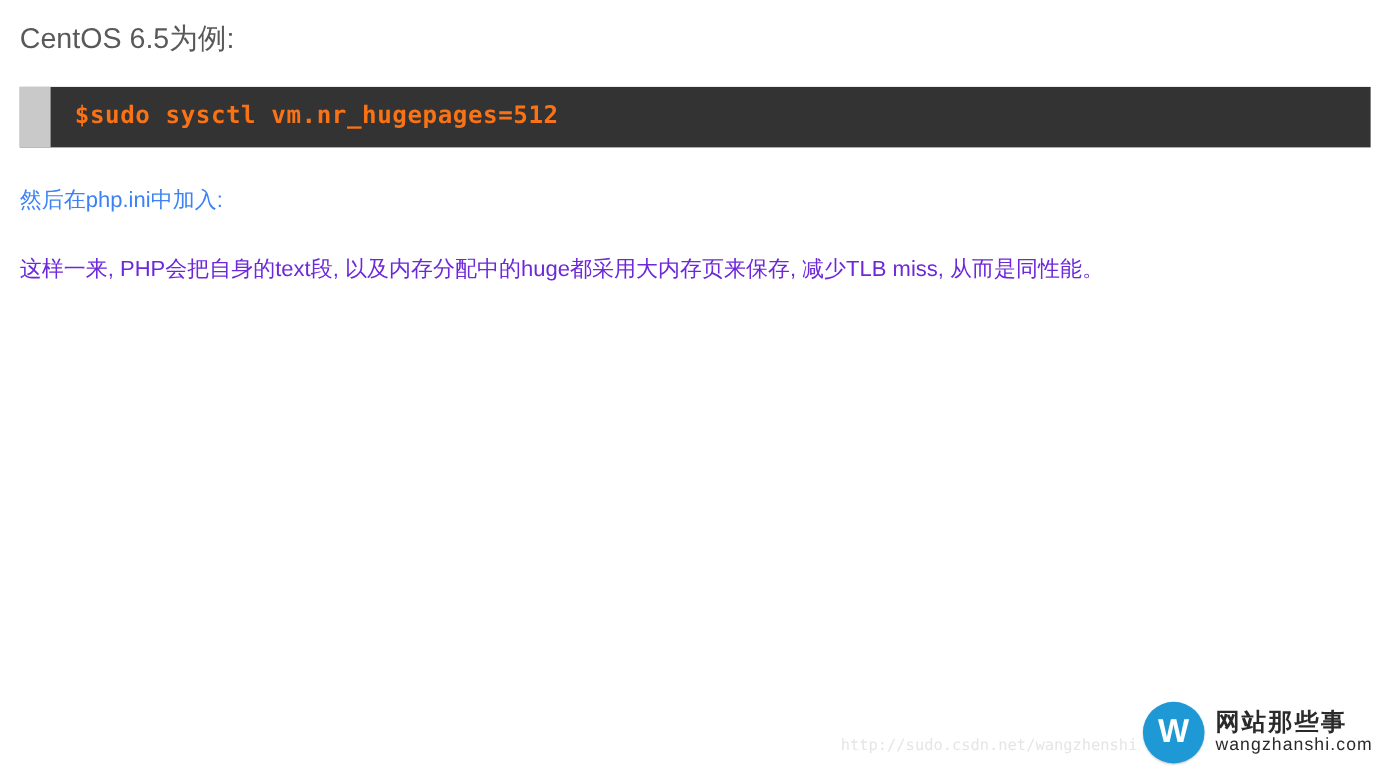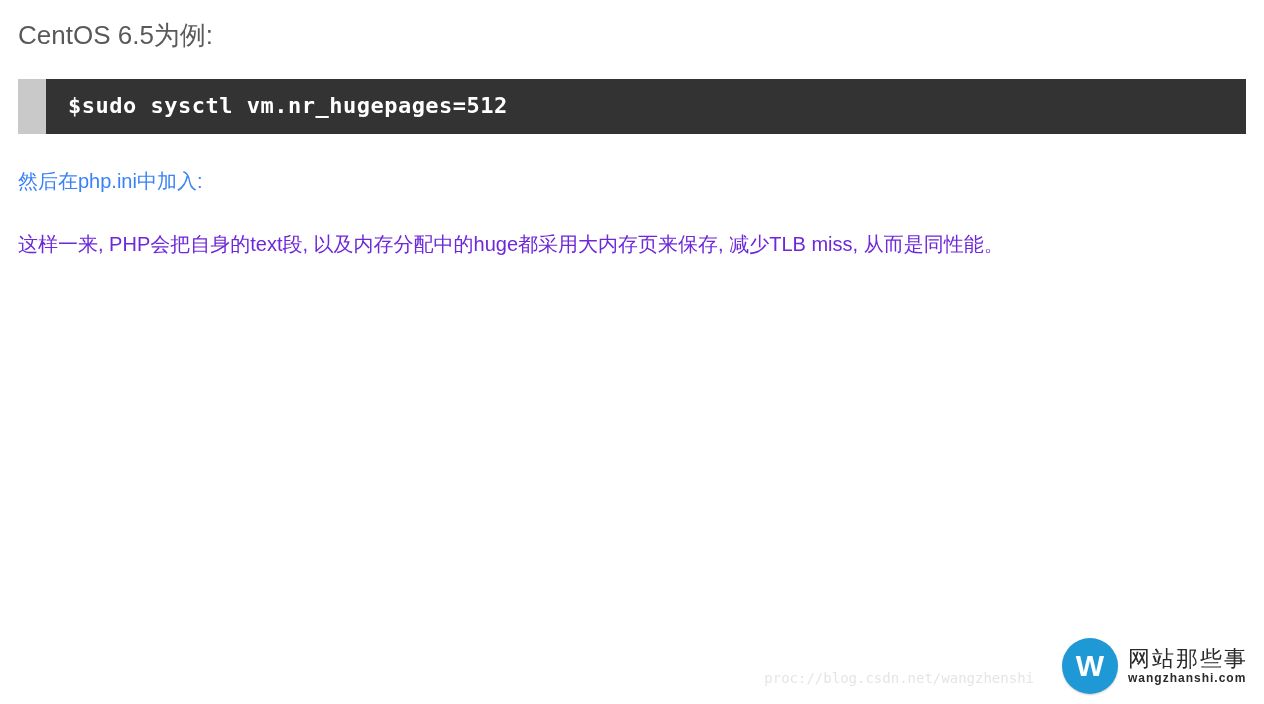--- a/index.html
+++ b/index.html
@@ -4,21 +4,21 @@
 <style>
   * { margin: 0; padding: 0; box-sizing: border-box; }
   html, body { width: 1264px; height: 704px; background: #ffffff; font-family: "Helvetica Neue", Arial, "PingFang SC", "Hiragino Sans GB", "Microsoft YaHei", sans-serif; }
   .page { padding: 18px 18px 0 18px; }
   .heading { font-size: 26px; color: #595959; font-weight: 400; margin-bottom: 26px; }
   .para { font-size: 20px; color: #303030; margin: 32px 0 28px 0; }
   .para2 { font-size: 20px; color: #3b82f6; margin: 34px 0 28px 0; }
   .para3 { font-size: 20px; color: #6d28d9; margin: 36px 0 0 0; }
   .codeblock {
     background: #333333;
-    color: #ffffff;
+    color: #f97316;
     border-left: 28px solid #c9c9c9;
     padding: 14px 22px 14px 22px;
     font-family: ui-monospace, Menlo, Consolas, "DejaVu Sans Mono", monospace;
     font-size: 22px;
     line-height: 1.4;
     white-space: pre;
     font-weight: 600;
     letter-spacing: 0.5px;
   }
   .codeblock.short { padding-top: 12px; padding-bottom: 12px; }
@@ -33,22 +33,22 @@
   .logo-badge {
     width: 56px; height: 56px;
     background: #1f99d6;
     border-radius: 50%;
     display: flex; align-items: center; justify-content: center;
     color: #fff; font-weight: 800; font-size: 30px;
     font-family: Arial, sans-serif;
     box-shadow: 0 1px 2px rgba(0,0,0,.2);
   }
   .logo-text { display:flex; flex-direction: column; line-height:1; }
-  .logo-cn { font-size: 22px; font-weight: 400; color:#2a2a2a; letter-spacing: 2px; }
-  .logo-en { font-size: 12px; font-weight: 700; color:#2a2a2a; letter-spacing: 1px; margin-top:2px; }
+  .logo-cn { font-size: 22px; font-weight: 700; color:#2a2a2a; letter-spacing: 2px; }
+  .logo-en { font-size: 16px; font-weight: 400; color:#2a2a2a; letter-spacing: 1px; margin-top:2px; }
   .faint-url {
     position: fixed;
     right: 230px;
     bottom: 18px;
     font-size: 14px;
     color: #e5e5e5;
     font-family: Consolas, monospace;
   }
 </style>
 </head>
@@ -60,21 +60,21 @@
   <div class="codeblock short">$sudo sysctl vm.nr_hugepages=512</div>
 
 
 
   <p class="para2">然后在php.ini中加入:</p>
 
 
   <p class="para3">这样一来, PHP会把自身的text段, 以及内存分配中的huge都采用大内存页来保存, 减少TLB miss, 从而是同性能。</p>
 </div>
 
-<div class="faint-url">proc://blog.csdn.net/wangzhenshi</div>
+<div class="faint-url">http://sudo.csdn.net/wangzhenshi</div>
 
 <div class="logo">
   <div class="logo-badge">W</div>
   <div class="logo-text">
     <span class="logo-cn">网站那些事</span>
     <span class="logo-en">wangzhanshi.com</span>
   </div>
 </div>
 
 </body></html>

